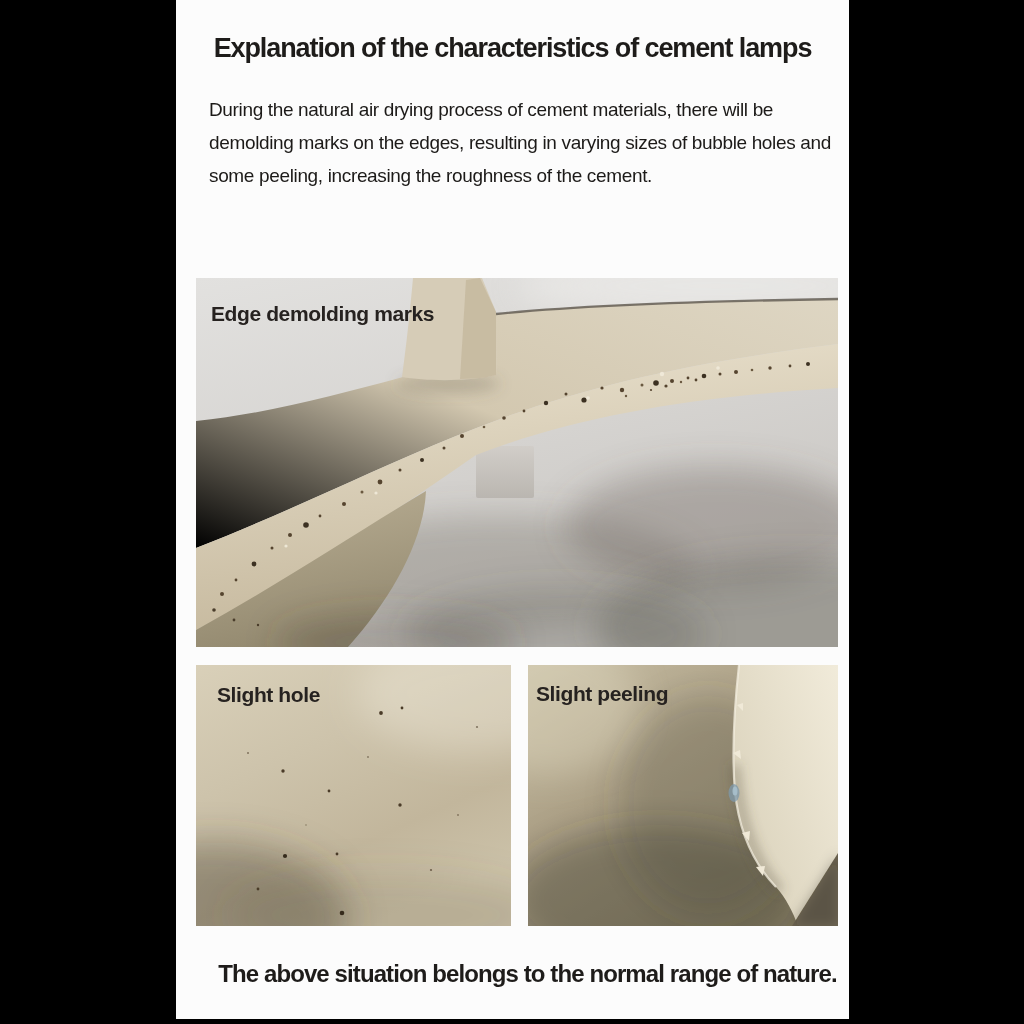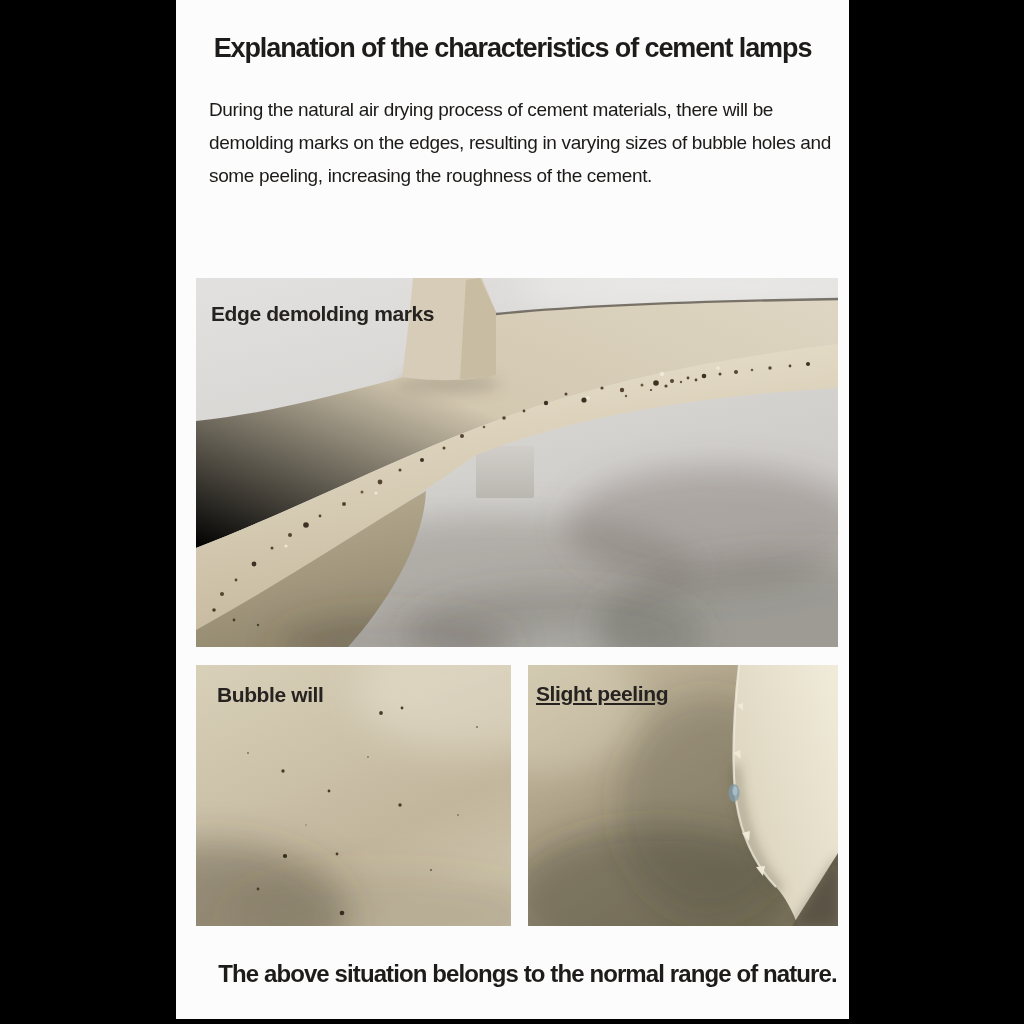--- a/index.html
+++ b/index.html
@@ -69,21 +69,21 @@
     position: absolute;
     margin: 0;
     font-size: 21px;
     font-weight: 600;
     letter-spacing: -0.4px;
     color: #262220;
     white-space: nowrap;
   }
   .label-main   { left: 15px; top: 24px; }
   .label-bubble { left: 21px; top: 18px; }
-  .label-peel   { left: 8px;  top: 17px; text-decoration: underline; }
+  .label-peel   { left: 8px;  top: 17px; }
   .footer-note {
     position: absolute;
     top: 945px;
     left: 0;
     width: 100%;
     margin: 15px;
     text-align: center;
     font-size: 24px;
     font-weight: 700;
     letter-spacing: -0.9px;
@@ -244,21 +244,21 @@
             <circle cx="146" cy="248" r="2.3" fill="#362b1c"></circle>
             <circle cx="62" cy="224" r="1.4"></circle>
           <circle cx="235" cy="205" r="1.1" opacity="0.7"></circle>
             <circle cx="281" cy="62" r="1.1" opacity="0.6"></circle>
             <circle cx="52" cy="88" r="1" opacity="0.6"></circle>
           <circle cx="262" cy="150" r="0.9" opacity="0.55"></circle>
             <circle cx="172" cy="92" r="0.9" opacity="0.55"></circle>
             <circle cx="110" cy="160" r="0.8" opacity="0.5"></circle>
         </g>
       </svg>
-      <figcaption class="photo-label label-bubble">Bubble will</figcaption>
+      <figcaption class="photo-label label-bubble">Slight hole</figcaption>
     </figure>
 
     <figure class="photo photo-peel">
       <svg viewBox="0 0 310 261" preserveAspectRatio="none">
         <defs>
           <linearGradient id="peelBg" x1="0" y1="0" x2="0.75" y2="1">
             <stop offset="0" stop-color="#c8bfa5"></stop>
             <stop offset="0.45" stop-color="#ab9f85"></stop>
             <stop offset="1" stop-color="#8f8569"></stop>
           </linearGradient>

